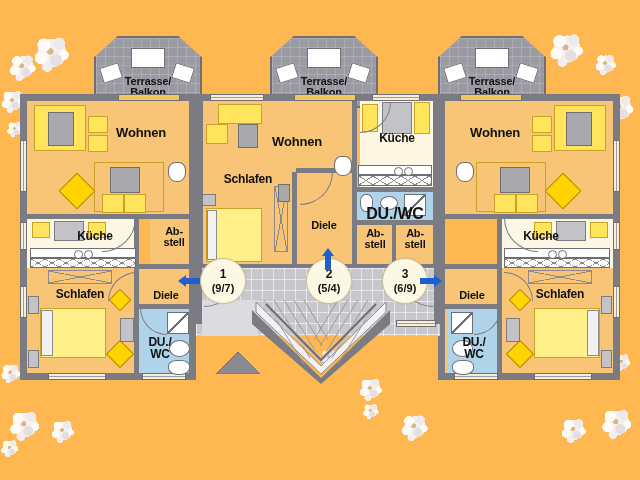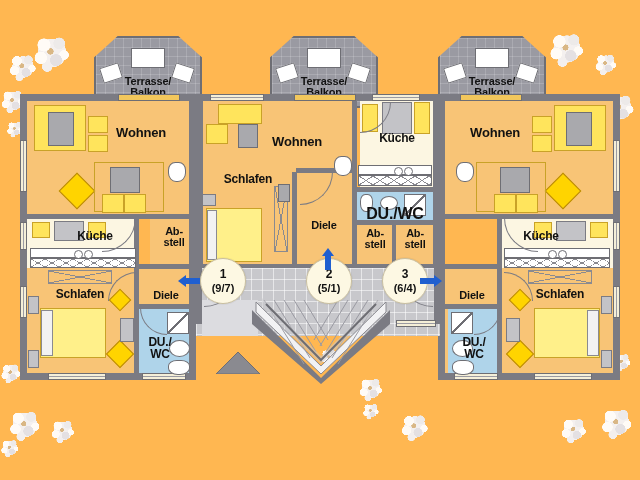--- a/index.html
+++ b/index.html
@@ -381,25 +381,25 @@
     <polygon points="16,0 75,58 134,0 134,8 75,66 16,8" fill="#C8C8CC" opacity=".55"></polygon>
     <polyline points="20,6 75,62 130,6" fill="none" stroke="#6E6E74" stroke-width="2"></polyline>
   </svg>
 
   <div class="badge" style="left:200px;top:258px;">
     <span class="n">1</span>
     <span class="s">(9/7)</span>
   </div>
   <div class="badge" style="left:306px;top:258px;">
     <span class="n">2</span>
-    <span class="s">(5/1)</span>
+    <span class="s">(5/4)</span>
   </div>
   <div class="badge" style="left:382px;top:258px;">
     <span class="n">3</span>
-    <span class="s">(6/4)</span>
+    <span class="s">(6/9)</span>
   </div>
 
   <svg class="arrow" style="left:178px;top:274px;width:22px;height:14px;" viewBox="0 0 22 14">
     <polygon points="0,7 8,1 8,4 22,4 22,10 8,10 8,13" fill="#1F5FD0"></polygon>
   </svg>
   <svg class="arrow" style="left:321px;top:248px;width:14px;height:22px;" viewBox="0 0 14 22">
     <polygon points="7,0 13,8 10,8 10,22 4,22 4,8 1,8" fill="#1F5FD0"></polygon>
   </svg>
   <svg class="arrow" style="left:420px;top:274px;width:22px;height:14px;" viewBox="0 0 22 14">
     <polygon points="22,7 14,1 14,4 0,4 0,10 14,10 14,13" fill="#1F5FD0"></polygon>

